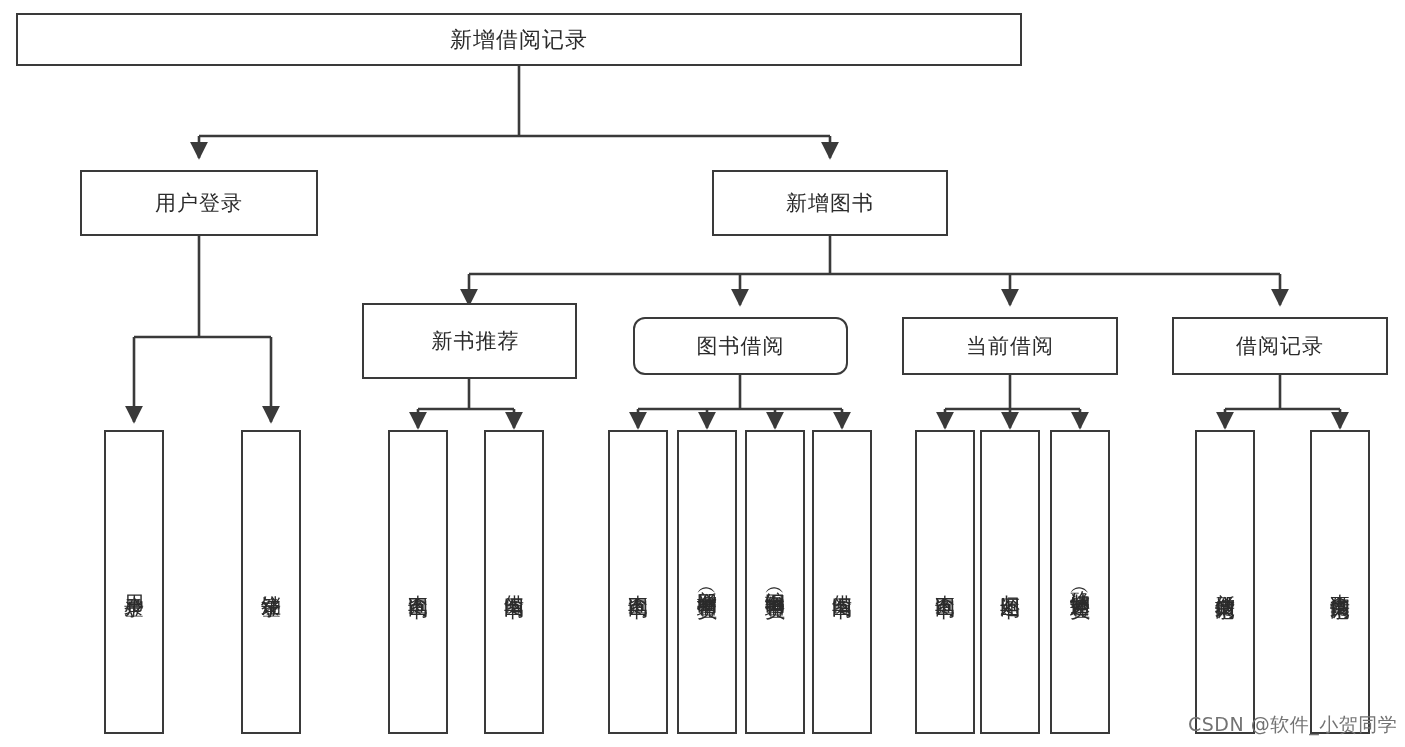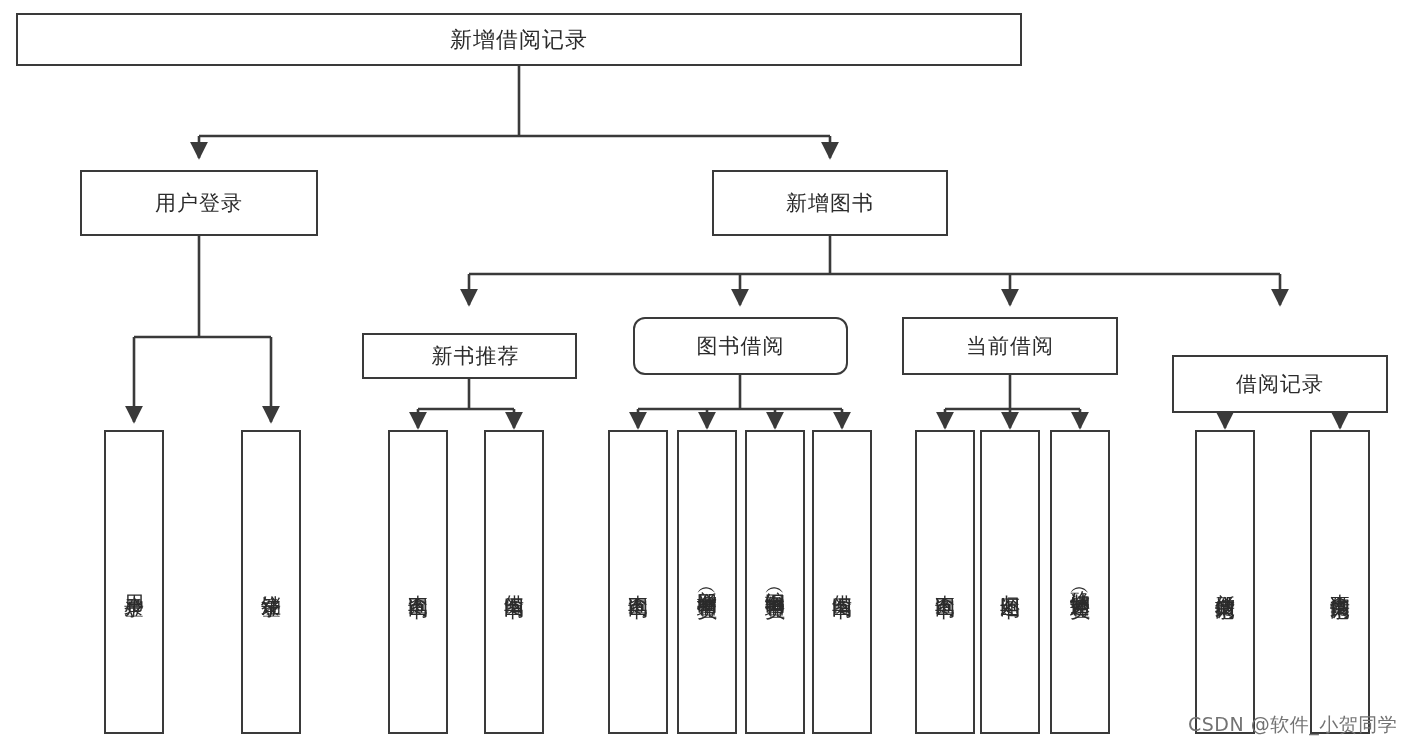--- a/index.html
+++ b/index.html
@@ -121,27 +121,27 @@
       <path d="M 1340 409 L 1340 428" marker-end="url(#arrow)"></path>
     </g>
   </svg>
 
   <div class="node horizontal root" style="left:16px; top:13px; width:1006px; height:53px;">新增借阅记录</div>
 
   <div class="node horizontal" style="left:80px; top:170px; width:238px; height:66px;">用户登录</div>
 
   <div class="node horizontal" style="left:712px; top:170px; width:236px; height:66px;">新增图书</div>
 
-  <div class="node horizontal" style="left:362px; top:333px; width:215px; height:46px;padding-left:12px;">新书推荐</div>
+  <div class="node horizontal" style="left:362px; top:303px; width:215px; height:76px;padding-left:12px;">新书推荐</div>
 
   <div class="node horizontal" style="left:633px; top:317px; width:215px; height:58px;border-radius:12px;">图书借阅</div>
 
   <div class="node horizontal" style="left:902px; top:317px; width:216px; height:58px;">当前借阅</div>
 
-  <div class="node horizontal" style="left:1172px; top:317px; width:216px; height:58px;margin-top:38px;">借阅记录</div>
+  <div class="node horizontal" style="left:1172px; top:317px; width:216px; height:58px;">借阅记录</div>
 
   <div class="node vertical" style="left:104px; top:430px; width:60px; height:304px;">
     <span class="vlabel">用户登录</span>
   </div>
 
   <div class="node vertical" style="left:241px; top:430px; width:60px; height:304px;">
     <span class="vlabel">注销登录</span>
   </div>
 
   <div class="node vertical" style="left:388px; top:430px; width:60px; height:304px;">

